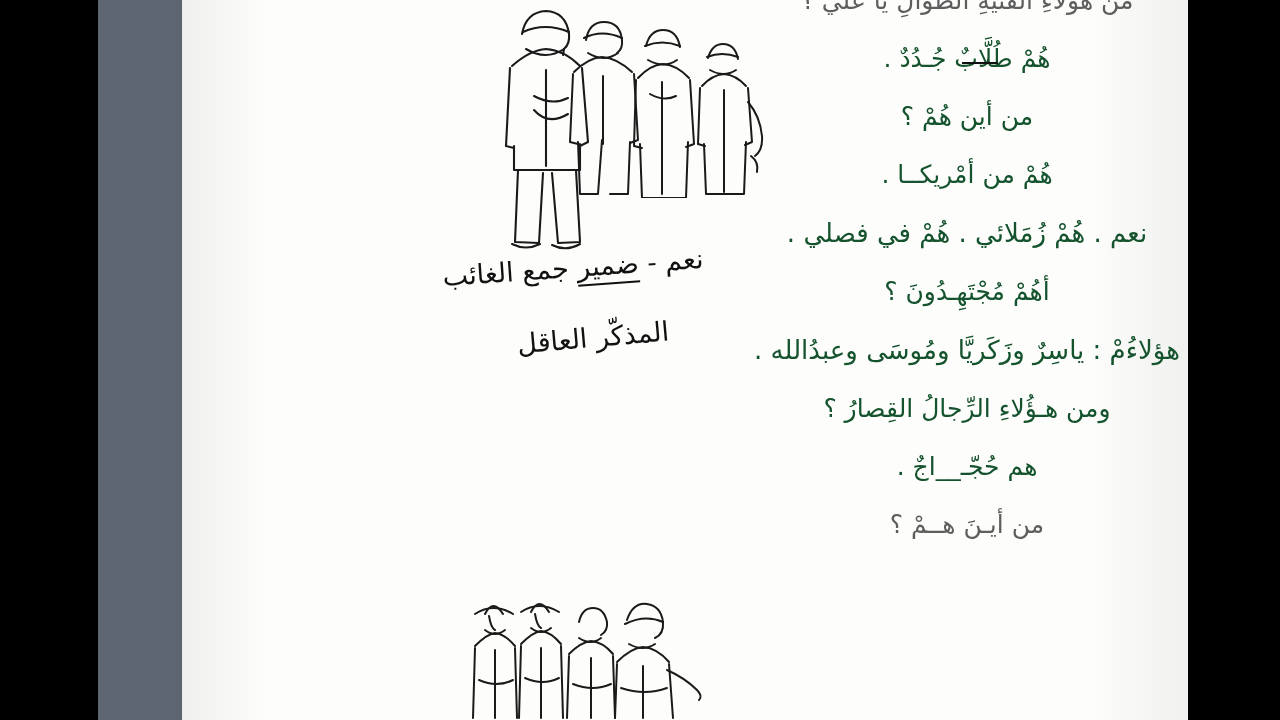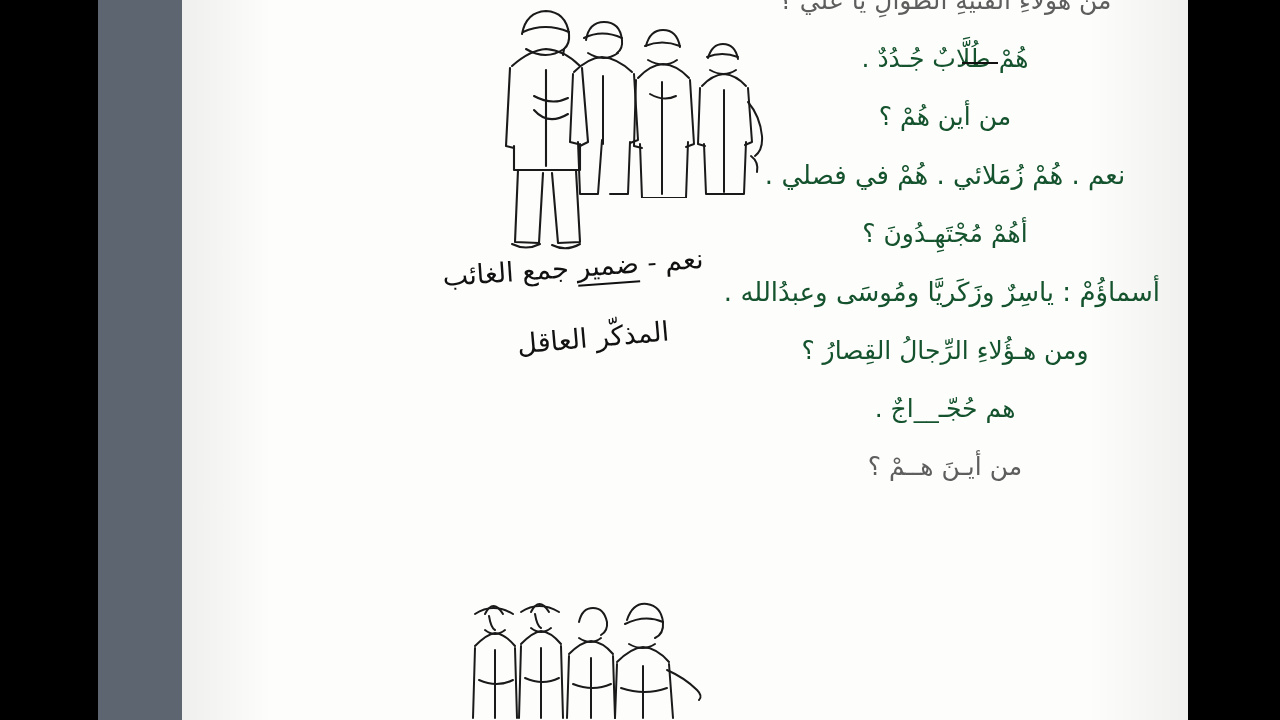--- a/index.html
+++ b/index.html
@@ -60,21 +60,21 @@
     inset: 0;
     background: linear-gradient(90deg, rgba(0,0,0,0.055) 0%, rgba(0,0,0,0) 9%,
                 rgba(0,0,0,0) 90%, rgba(0,0,0,0.05) 100%);
     pointer-events: none;
   }
 
   
   .text-column {
     position: absolute;
     top: 0;
-    right: 28px;
+    right: 6px;
     width: 430px;
     direction: rtl;
     text-align: center;
   }
   .line {
     font-family: "DejaVu Sans", sans-serif;
     font-size: 25px;
     line-height: 1.0;
     color: #14532d;
     white-space: nowrap;
@@ -247,23 +247,24 @@
 
     <div class="handwriting" id="hw-line1">
       <span>نعم - </span><span class="hw-underline">ضمير</span><span> جمع الغائب</span>
     </div>
     <div class="handwriting" id="hw-line2">المذكّر العاقل</div>
 
     <div class="text-column">
       <div class="line clipped-top" style="margin-top:-12px;">من هؤلاءِ الفتيةِ الطوالِ يا علي ؟</div>
       <div class="line">هُمْ طُلَّابٌ جُـدُدٌ .</div>
       <div class="line">من أين هُمْ ؟</div>
+      <div class="line">هُمْ من أمْريكــا .</div>
       <div class="line small">نعم . هُمْ زُمَلائي . هُمْ في فصلي .</div>
       <div class="line">أهُمْ مُجْتَهِـدُونَ ؟</div>
-      <div class="line small">أسماؤُمْ : ياسِرٌ وزَكَريَّا ومُوسَى وعبدُالله .</div>
+      <div class="line small">هؤلاءُمْ : ياسِرٌ وزَكَريَّا ومُوسَى وعبدُالله .</div>
       <div class="line">ومن هـؤُلاءِ الرِّجالُ القِصارُ ؟</div>
       <div class="line">هم حُجّـ__اجٌ .</div>
       <div class="line clipped-top">من أيـنَ هــمْ ؟</div>
     </div>
 
     <div class="ink-underline" style="left:780px;top:62px;width:36px;"></div>
 
   </div>
 </div>
 

